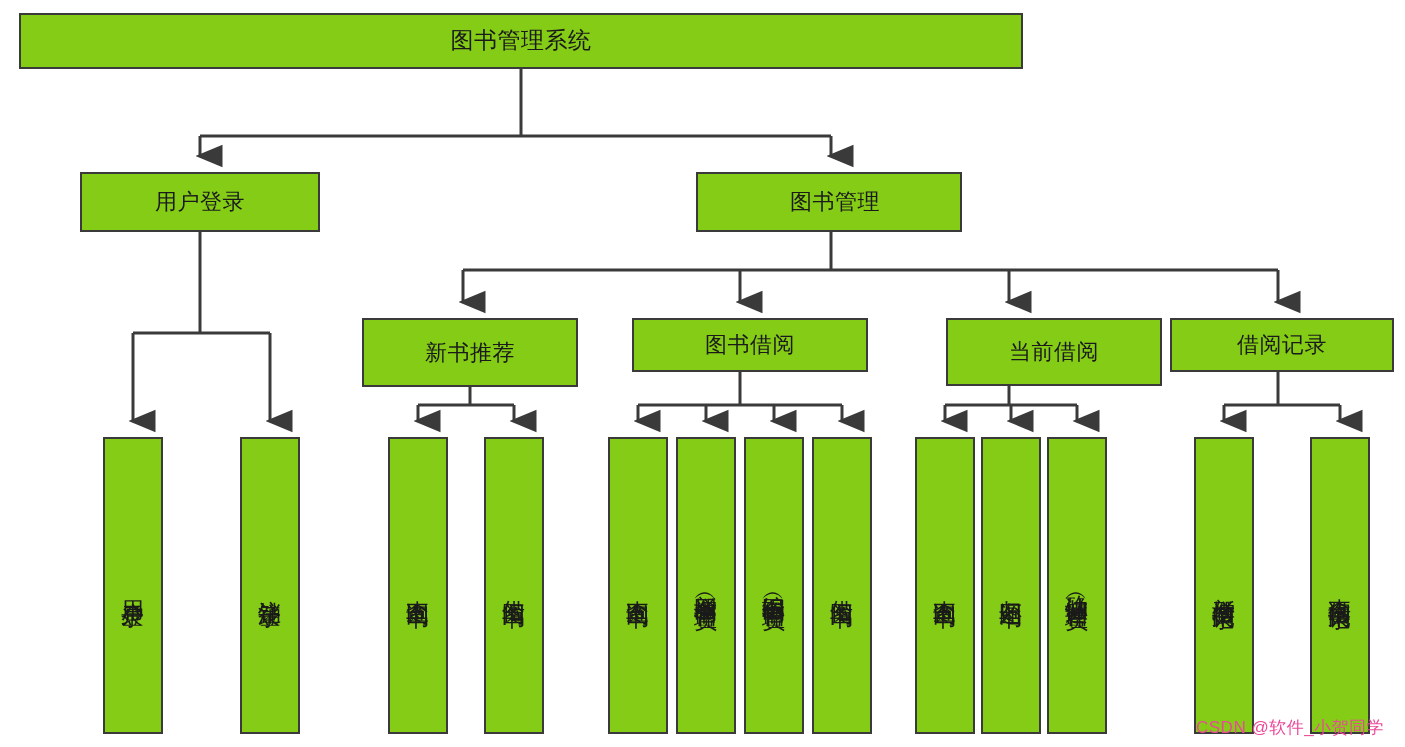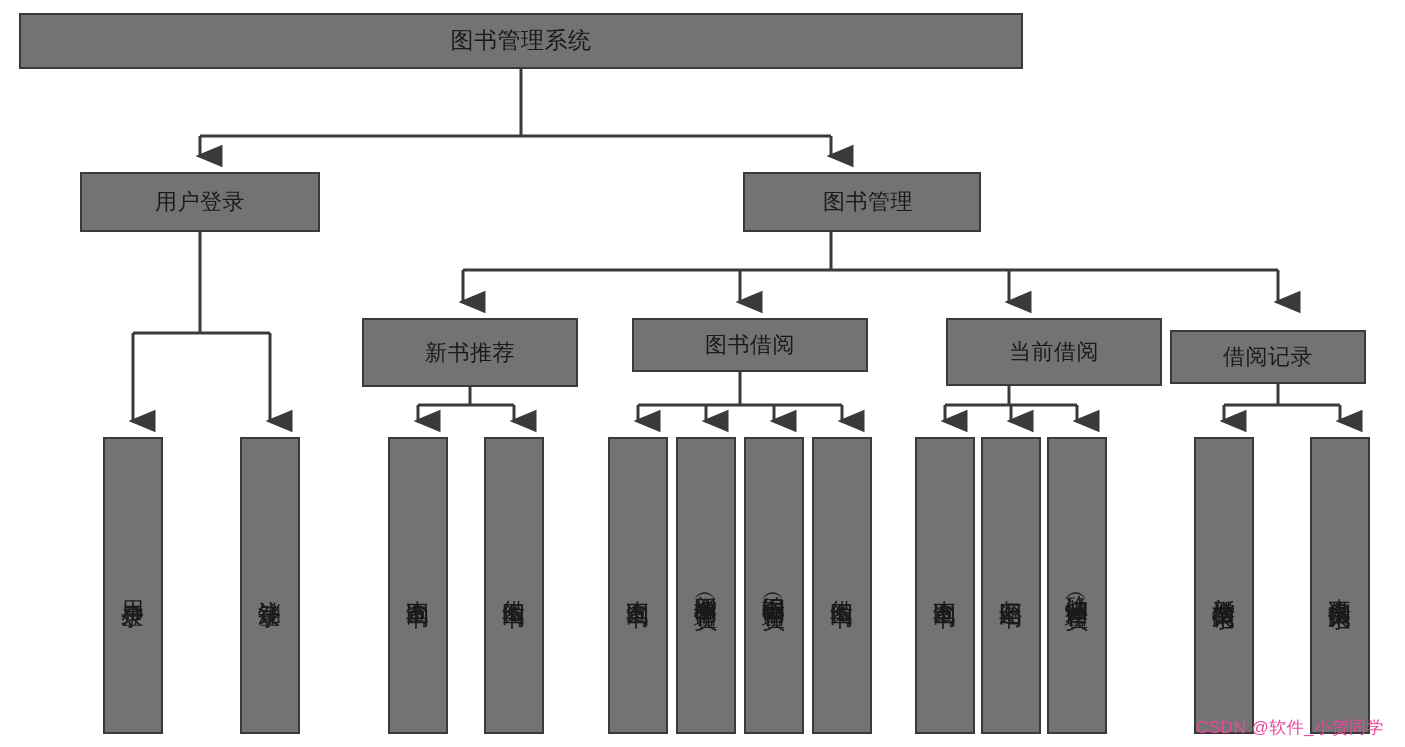--- a/index.html
+++ b/index.html
@@ -23,21 +23,21 @@
     left: 0;
     top: 0;
     width: 1405px;
     height: 747px;
     pointer-events: none;
   }
   .node {
     position: absolute;
     box-sizing: border-box;
     border: 2.5px solid #3a3a3a;
-    background: #737373;
+    background: #84cc16;
     display: flex;
     align-items: center;
     justify-content: center;
     color: #1a1a1a;
   }
   .node .label {
     display: block;
     text-align: center;
     line-height: 1.18;
     letter-spacing: 0.5px;
@@ -128,34 +128,34 @@
     </g>
   </svg>
 
   <div class="node horiz root" style="left:19px; top:13px; width:1004px; height:56px;">
     <span class="label">图书管理系统</span>
   </div>
 
   <div class="node horiz" style="left:80px; top:172px; width:240px; height:60px;">
     <span class="label">用户登录</span>
   </div>
-  <div class="node horiz" style="left:743px; top:172px; width:238px; height:60px;padding-left:12px;">
+  <div class="node horiz" style="left:696px; top:172px; width:266px; height:60px;padding-left:12px;">
     <span class="label">图书管理</span>
   </div>
 
   <div class="node horiz" style="left:362px; top:318px; width:216px; height:69px;">
     <span class="label">新书推荐</span>
   </div>
   <div class="node horiz" style="left:632px; top:318px; width:236px; height:54px;">
     <span class="label">图书借阅</span>
   </div>
   <div class="node horiz" style="left:946px; top:318px; width:216px; height:68px;">
     <span class="label">当前借阅</span>
   </div>
-  <div class="node horiz" style="left:1170px; top:330px; width:196px; height:54px;">
+  <div class="node horiz" style="left:1170px; top:318px; width:224px; height:54px;">
     <span class="label">借阅记录</span>
   </div>
 
   <div class="node vert" style="left:103px; top:437px; width:60px; height:297px;">
     <span class="label">用户登录</span>
   </div>
   <div class="node vert" style="left:240px; top:437px; width:60px; height:297px;">
     <span class="label">注销登录</span>
   </div>
 

